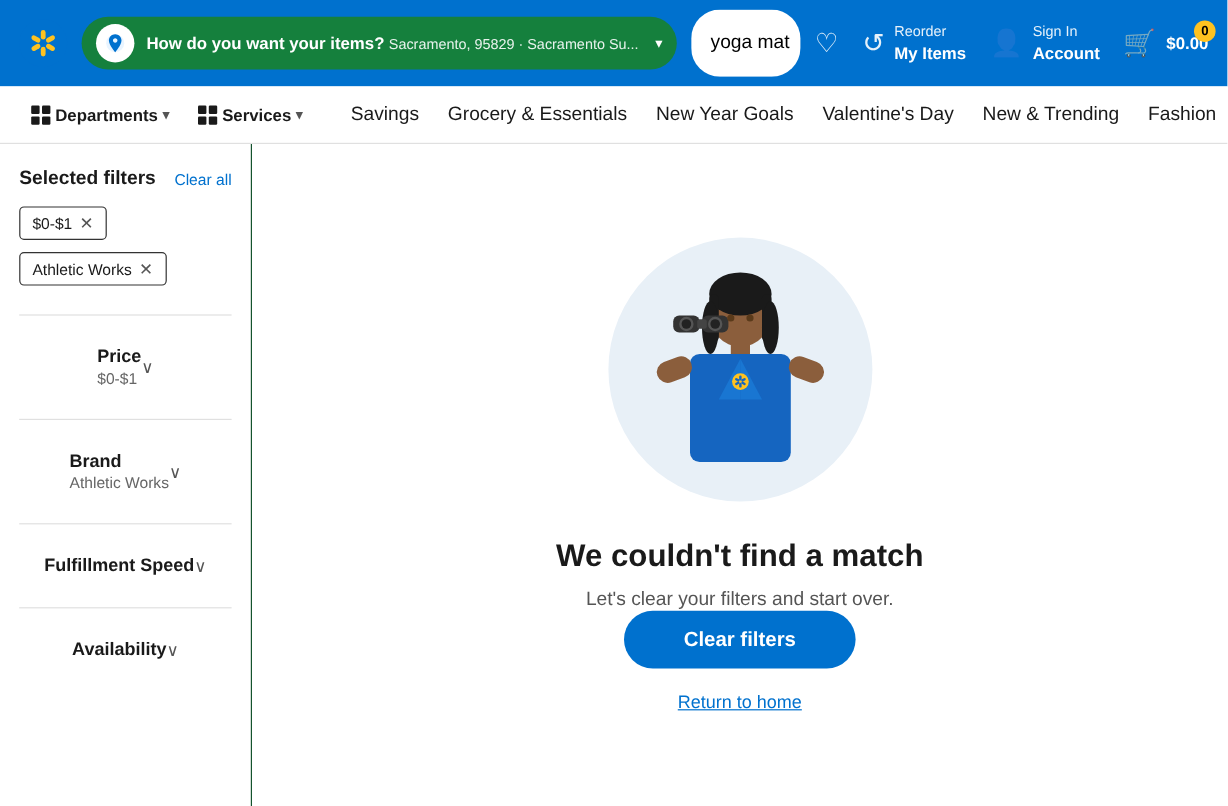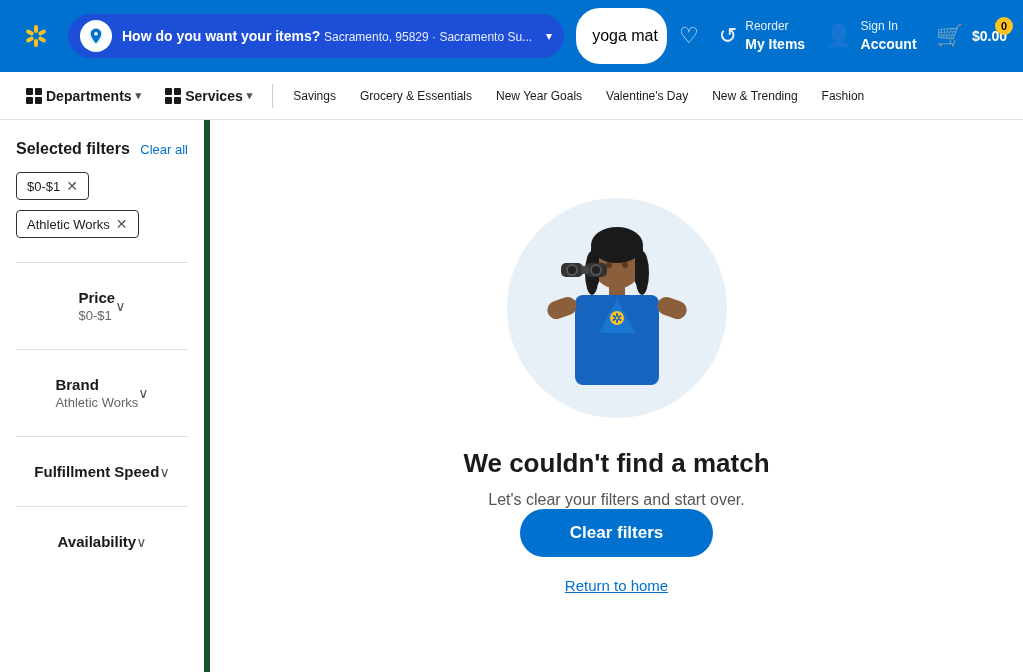--- a/index.html
+++ b/index.html
@@ -15,21 +15,21 @@
       gap: 12px;
     }
     .walmart-logo {
       width: 40px;
       height: 40px;
       flex-shrink: 0;
     }
     .delivery-box {
       display: flex;
       align-items: center;
-      background: #1d4ed8;
+      background: #15803d;
       border-radius: 24px;
       padding: 6px 12px;
       gap: 10px;
       min-width: 220px;
       cursor: pointer;
     }
     .delivery-icon {
       width: 32px;
       height: 32px;
       background: #fff;
@@ -130,21 +130,21 @@
       white-space: nowrap;
     }
     .nav-divider {
       width: 1px;
       height: 24px;
       background: #ccc;
       margin: 0 6px;
     }
     .nav-link {
       padding: 0 10px;
-      font-size: 12px;
+      font-size: 16px;
       color: #1a1a1a;
       cursor: pointer;
       white-space: nowrap;
     }
     .nav-grid-icon {
       display: grid;
       grid-template-columns: 1fr 1fr;
       gap: 2px;
       width: 16px;
       height: 16px;
@@ -158,21 +158,21 @@
     
     .main-layout {
       display: flex;
       min-height: calc(672px - 120px);
     }
 
     
     .sidebar {
       width: 210px;
       flex-shrink: 0;
-      border-right: 6px solid #14532d;
+      border-right: 1px solid #14532d;
       padding: 20px 16px;
     }
     .selected-filters-header {
       display: flex;
       align-items: center;
       justify-content: space-between;
       margin-bottom: 14px;
     }
     .selected-filters-title {
       font-size: 16px;

